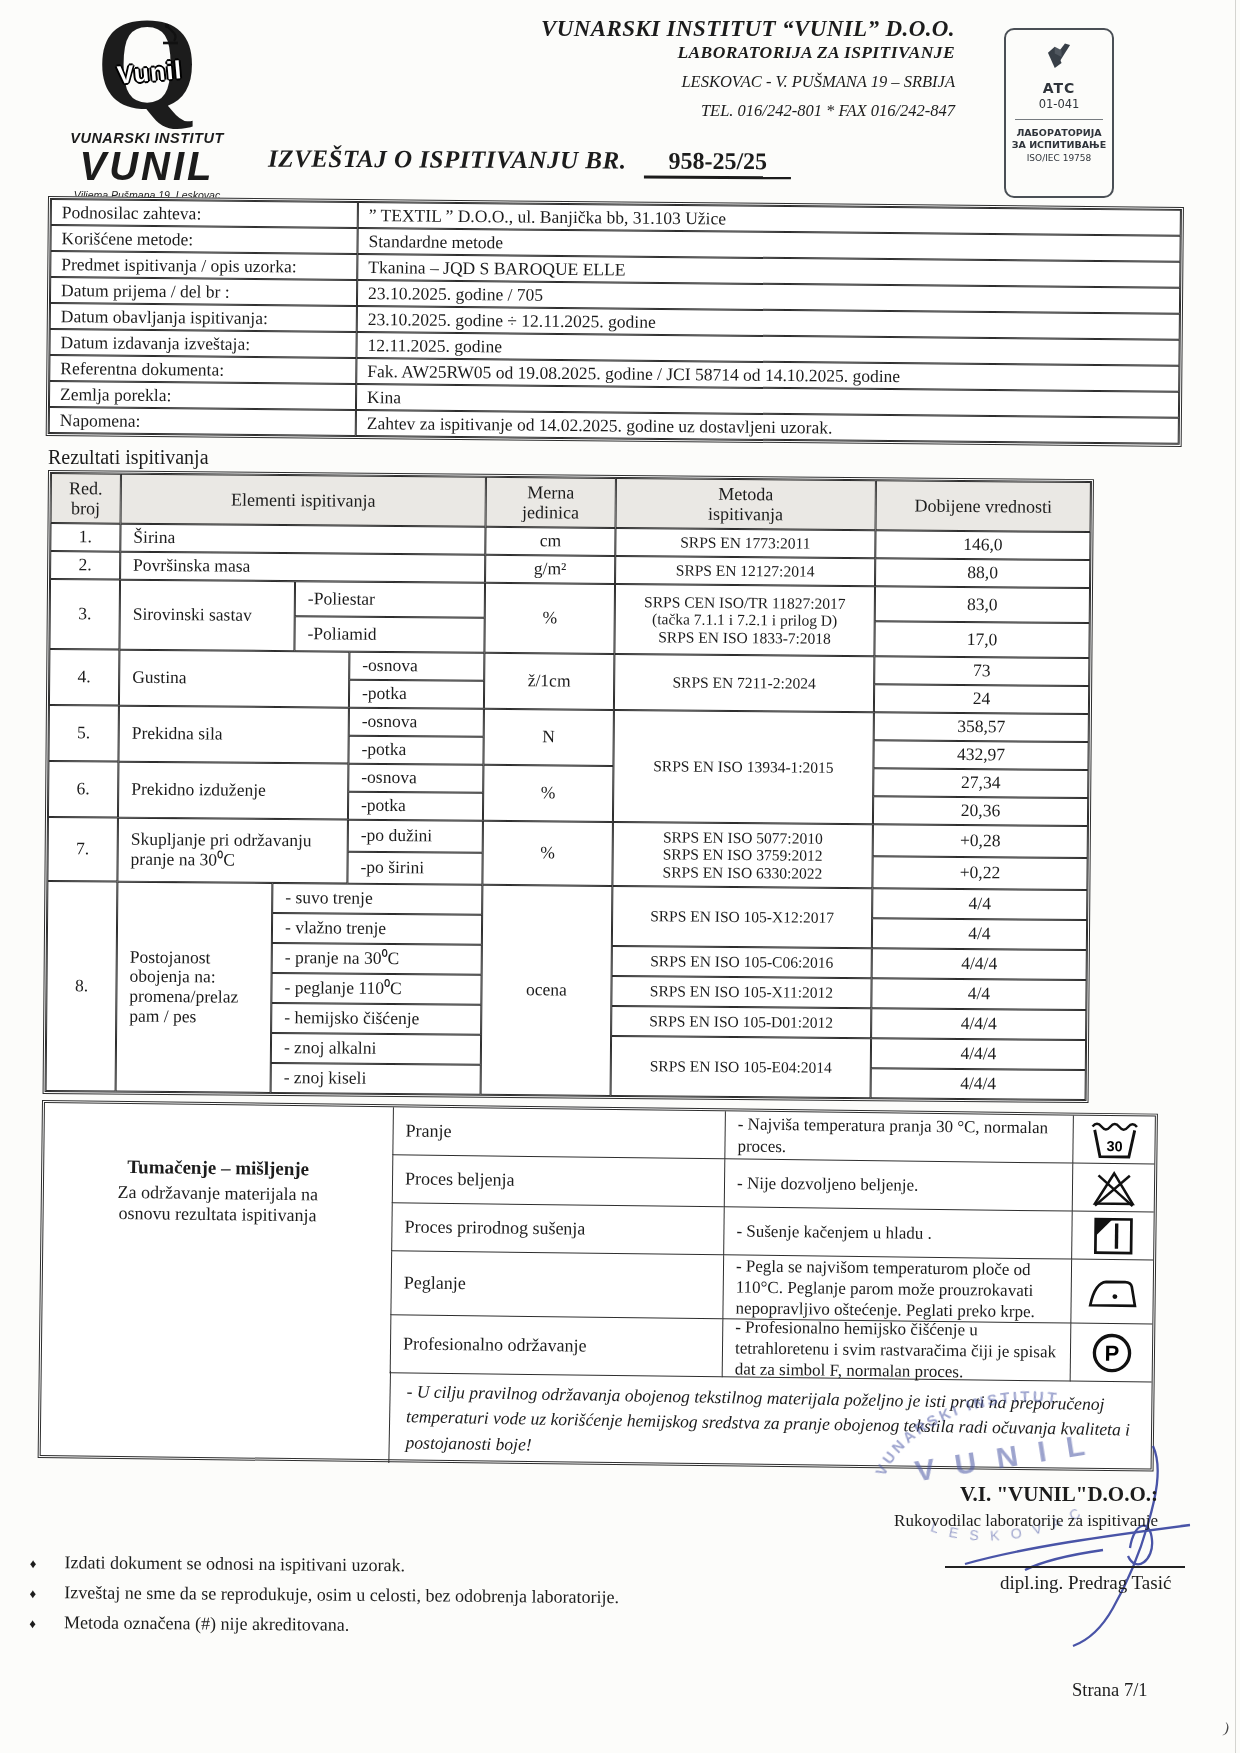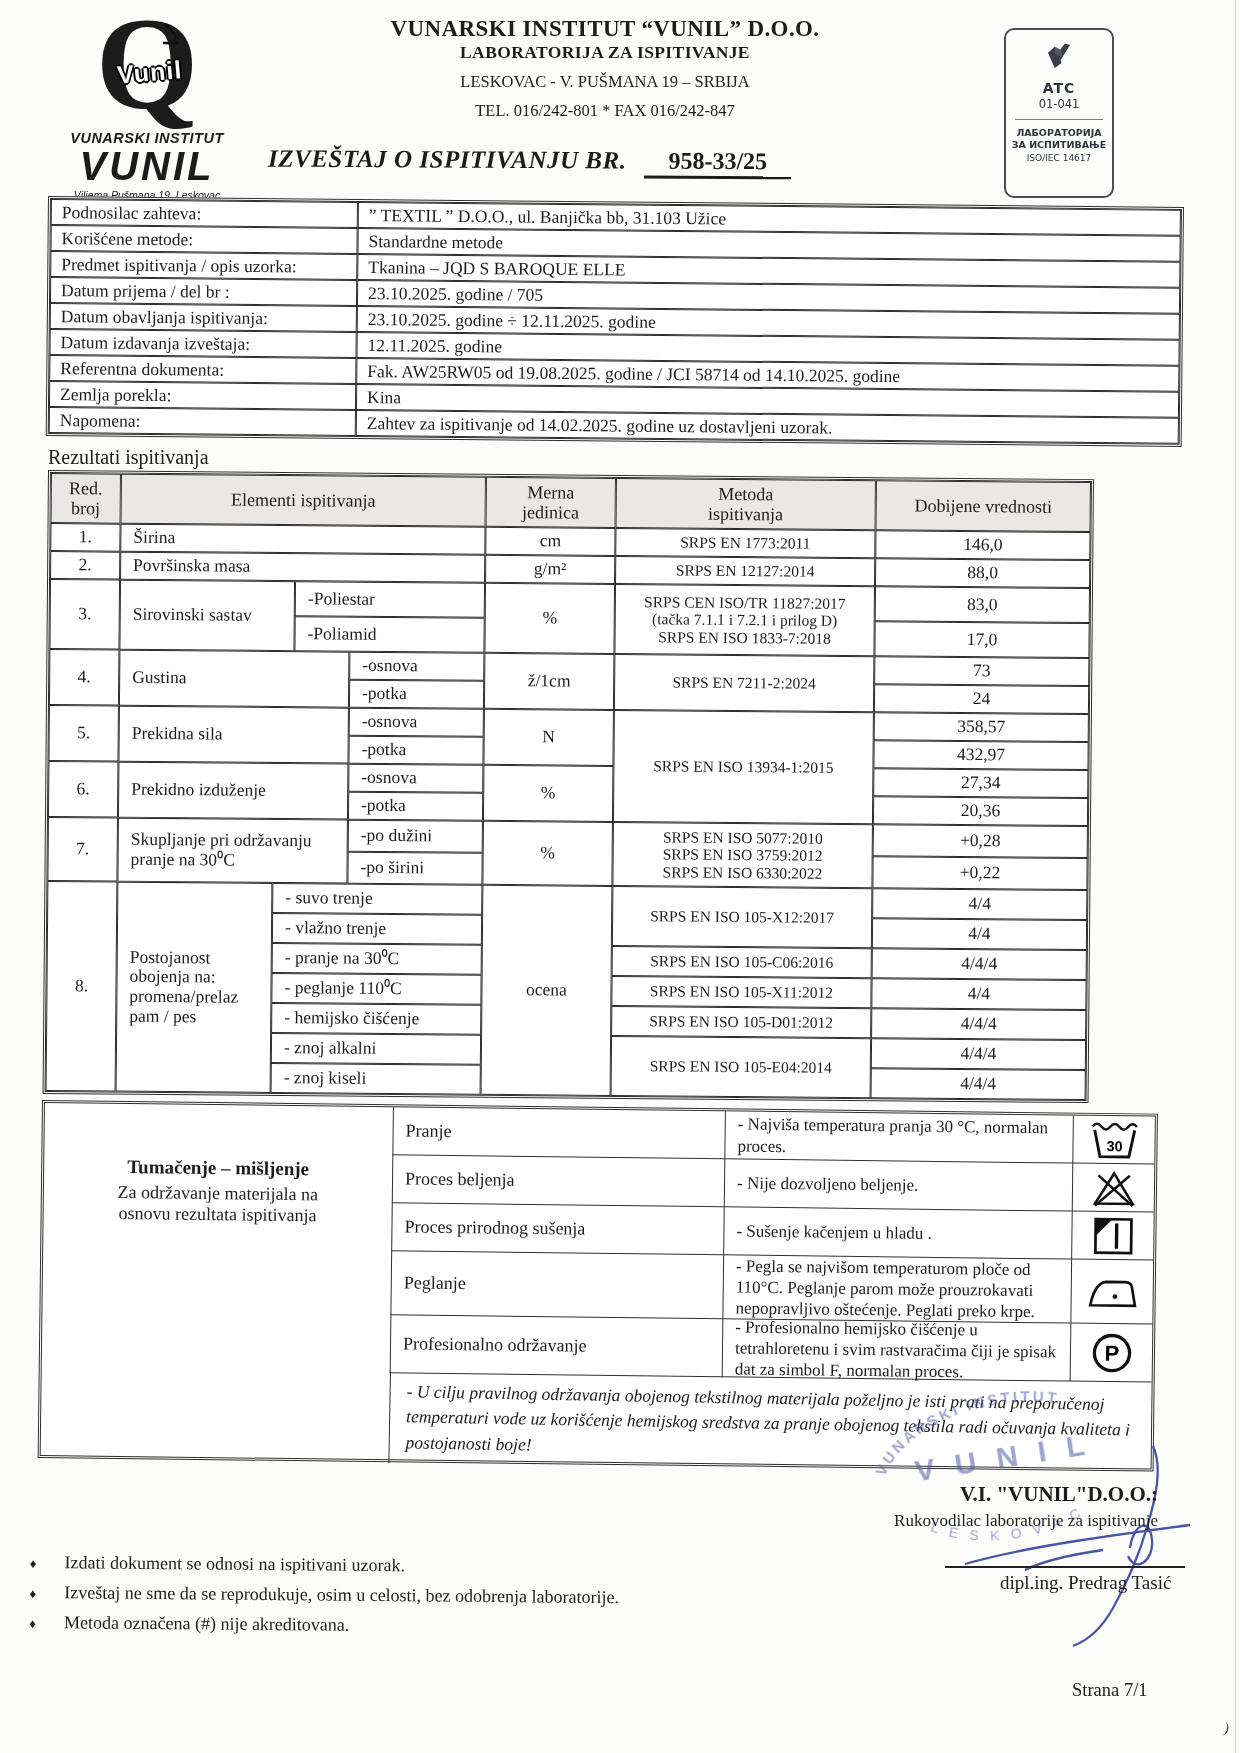--- a/index.html
+++ b/index.html
@@ -12,21 +12,21 @@
   .logo-q-wrap{position:relative;height:120px;}
   .logo-q{font-family:"Liberation Serif",serif;font-weight:bold;font-size:132px;line-height:.88;display:block;}
   .logo-vunil{position:absolute;left:50%;top:52px;transform:translateX(-46%) rotate(-5deg);
       font-family:"Liberation Sans",sans-serif;font-weight:bold;font-size:25px;color:#fff;letter-spacing:1px;
       text-shadow:2px 0 #000,-2px 0 #000,0 2px #000,0 -2px #000,1px 1px #000,-1px -1px #000,1px -1px #000,-1px 1px #000;}
   .logo-micro{position:absolute;left:56%;top:16px;}
   .logo-line1{font-family:"Liberation Sans",sans-serif;font-style:italic;font-weight:bold;font-size:14.5px;letter-spacing:.5px;margin-top:4px;}
   .logo-line2{font-family:"Liberation Sans",sans-serif;font-style:italic;font-weight:bold;font-size:40px;letter-spacing:3px;line-height:1;}
   .logo-line3{font-family:"Liberation Sans",sans-serif;font-style:italic;font-size:10.5px;margin-top:3px;}
 
-  .head-center{position:absolute;left:255px;top:16px;width:700px;text-align:center;}
+  .head-center{position:absolute;left:255px;top:16px;width:700px;text-align:right;font-style:italic;}
   .hc-name{font-size:23px;font-weight:bold;letter-spacing:.4px;}
   .hc-lab{font-size:17.5px;font-weight:bold;margin-top:0;letter-spacing:.4px;}
   .hc-addr,.hc-tel{font-size:16.5px;margin-top:9px;}
 
   .title-row{position:absolute;left:268px;top:146px;display:flex;align-items:baseline;gap:18px;transform:rotate(.3deg);}
   .title-main{font-style:italic;font-weight:bold;font-size:25px;letter-spacing:.5px;}
   .title-num{font-weight:bold;font-size:24px;padding:0 24px 1px;border-bottom:3px solid #1c1c1c;}
 
   .atc{position:absolute;left:1004px;top:28px;width:110px;height:170px;border:2px solid #4a4f55;border-radius:10px;
        box-sizing:border-box;text-align:center;padding-top:10px;color:#2f343b;font-family:"DejaVu Sans",sans-serif;}
@@ -108,35 +108,35 @@
 
   <div class="head-center">
     <div class="hc-name">VUNARSKI INSTITUT “VUNIL” D.O.O.</div>
     <div class="hc-lab">LABORATORIJA ZA ISPITIVANJE</div>
     <div class="hc-addr">LESKOVAC - V. PUŠMANA 19 – SRBIJA</div>
     <div class="hc-tel">TEL. 016/242-801 * FAX  016/242-847</div>
   </div>
 
   <div class="title-row">
     <span class="title-main">IZVEŠTAJ O ISPITIVANJU BR.</span>
-    <span class="title-num">958-33/25</span>
+    <span class="title-num">958-25/25</span>
   </div>
 
   <div class="atc">
     <svg width="34" height="34" viewBox="0 0 40 40">
       <polygon points="7,15 15,8 23,27 15,33" fill="#383f47"></polygon>
       <polygon points="21,25 33,6 27,4 17,17" fill="#383f47"></polygon>
       <polygon points="15,8 23,12 23,20 15,16" fill="#50575f"></polygon>
     </svg>
     <div class="atc-name">ATC</div>
     <div class="atc-code">01-041</div>
     <div class="atc-sep"></div>
     <div class="atc-l1">ЛАБОРАТОРИЈА</div>
     <div class="atc-l2">ЗА ИСПИТИВАЊЕ</div>
-    <div class="atc-l3">ISO/IEC 14617</div>
+    <div class="atc-l3">ISO/IEC 19758</div>
   </div>
 
   <table class="info-table">
     <tbody>
         <tr>
           <td class="lab">Podnosilac zahteva:</td>
           <td>” TEXTIL ” D.O.O., ul. Banjička bb, 31.103 Užice</td>
         </tr>
     <tr>
           <td class="lab">Korišćene metode:</td>

